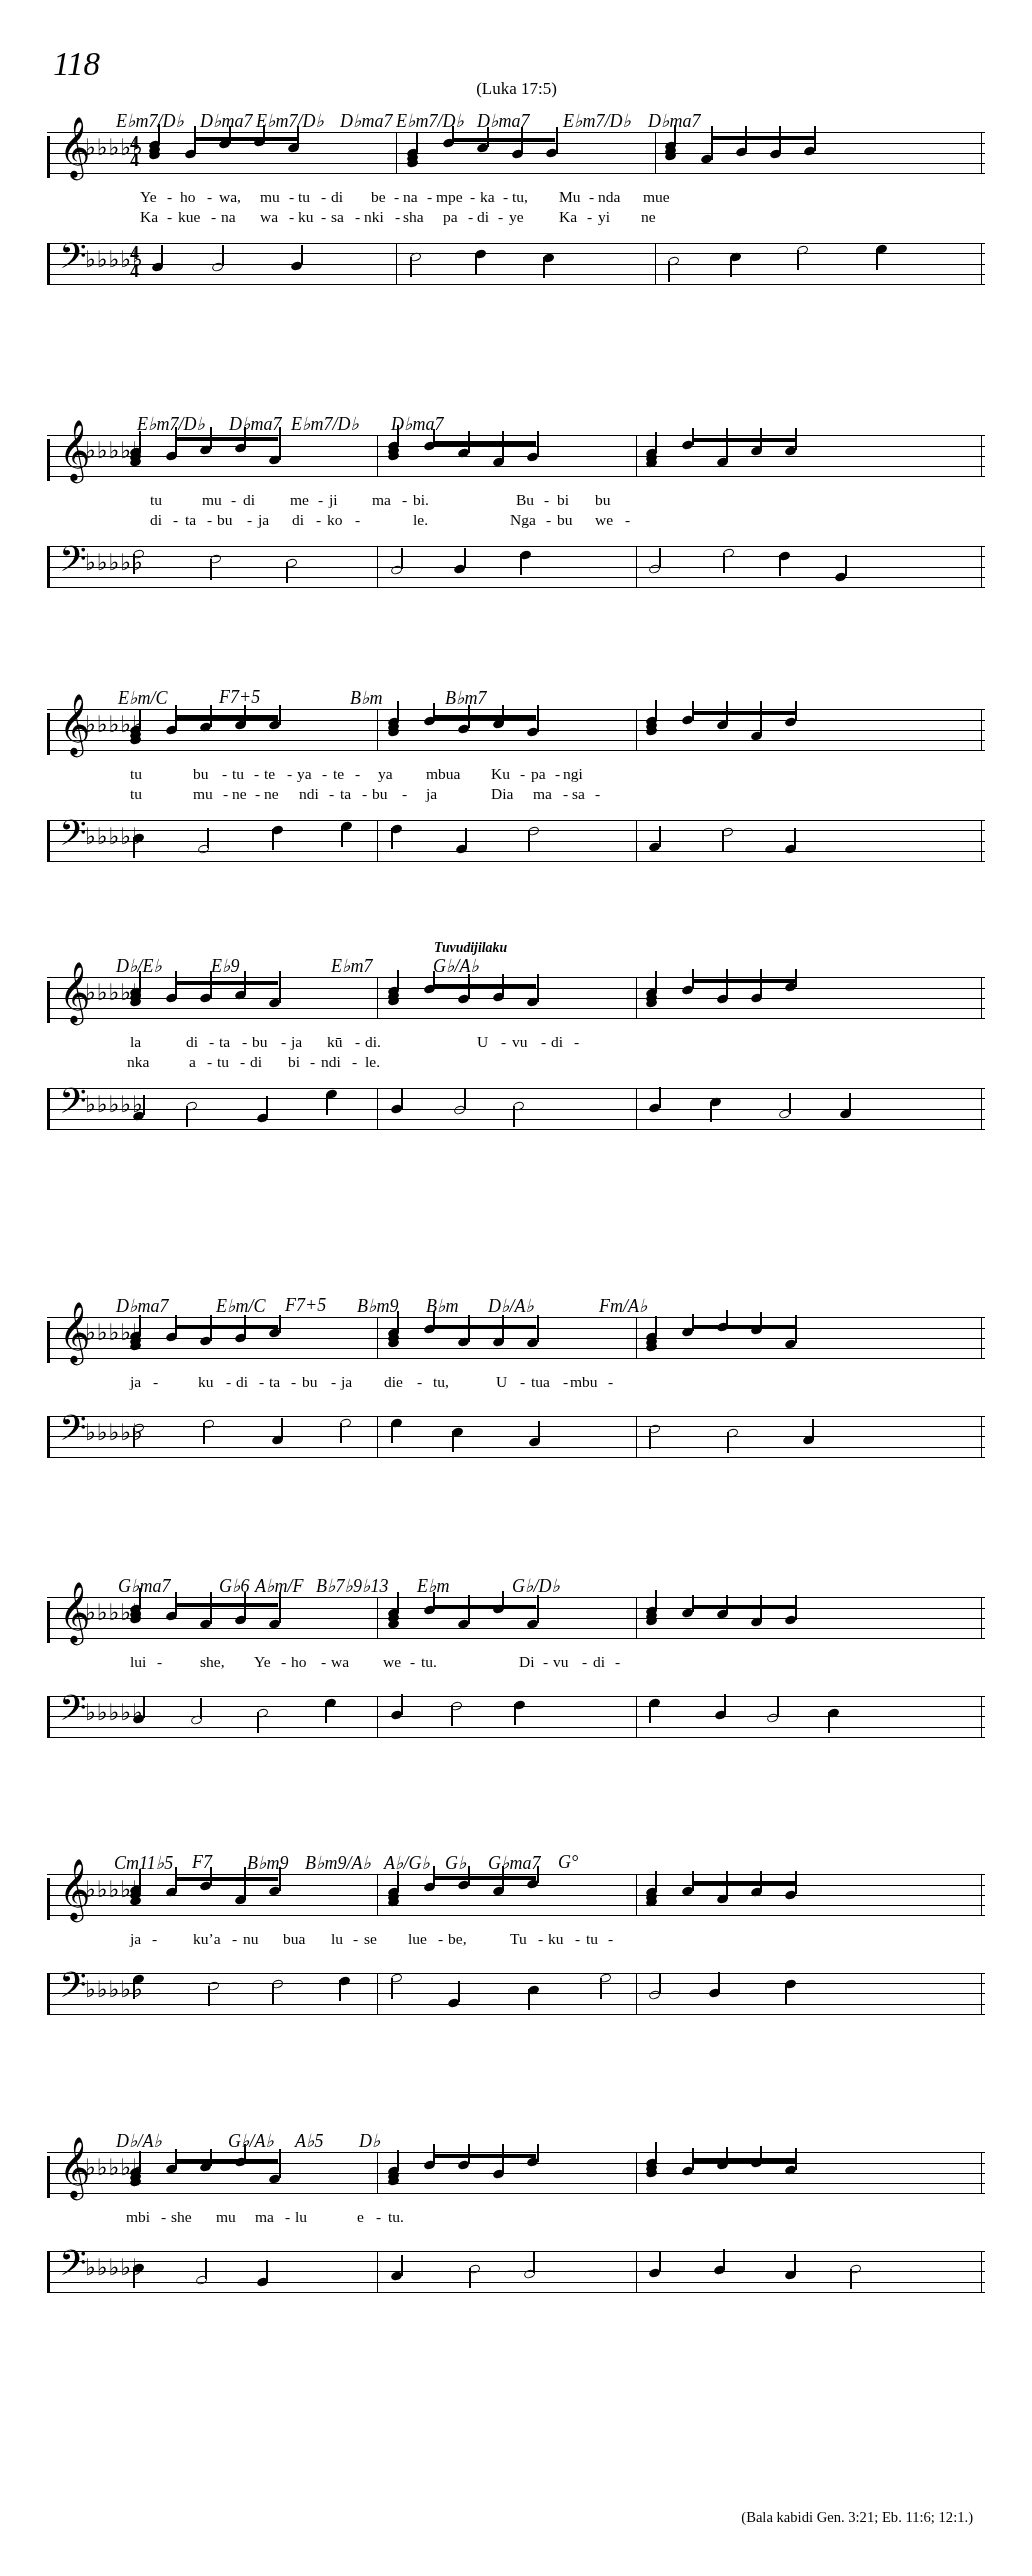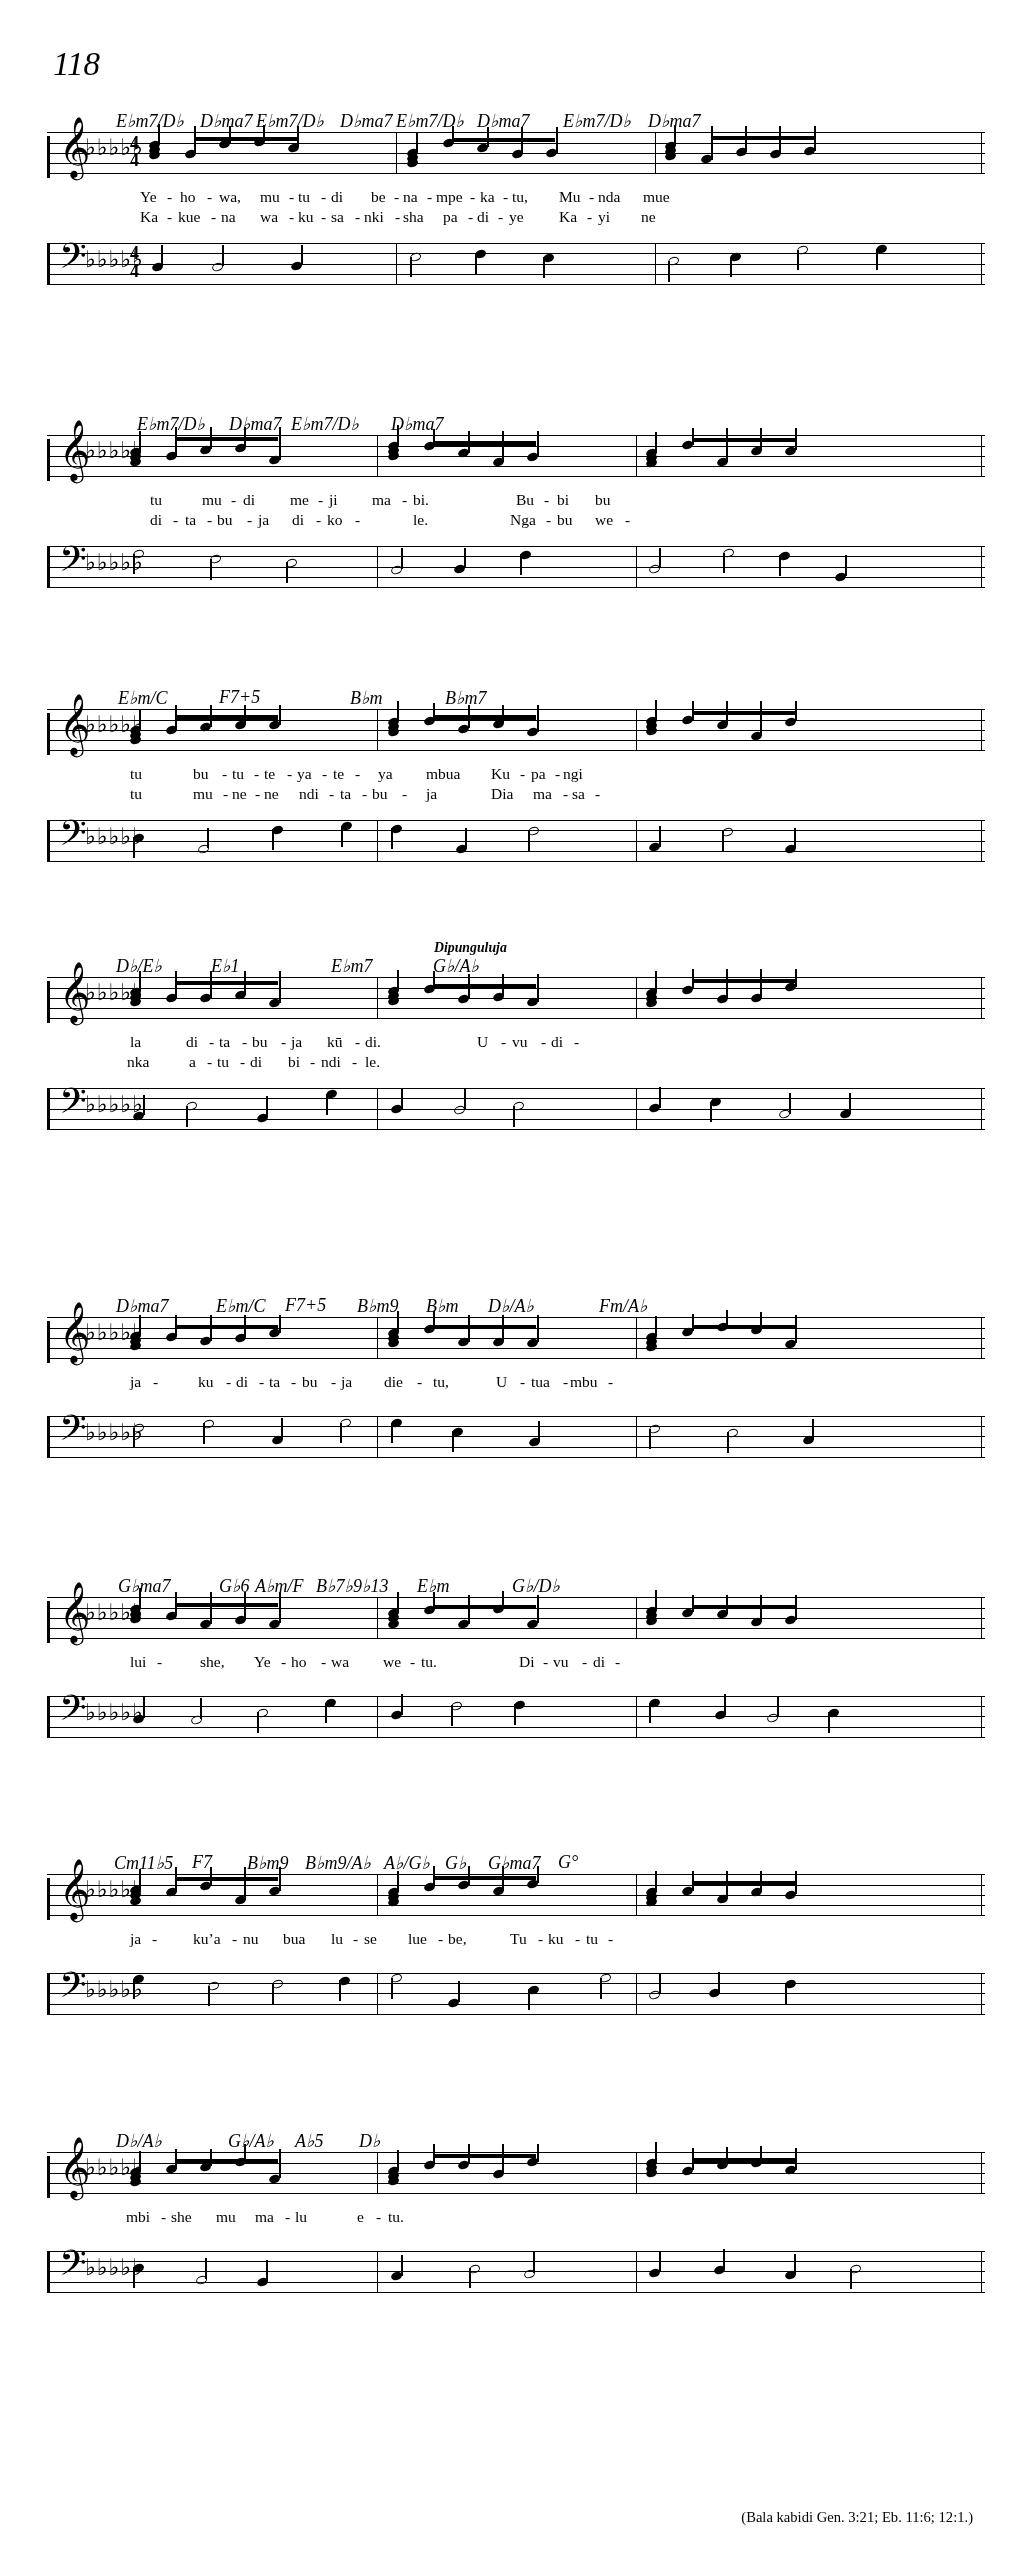--- a/index.html
+++ b/index.html
@@ -185,20 +185,21 @@
     white-space: nowrap;
     top: 0;
   }
 </style>
 </head>
 <body>
 
 <div class="page">
 
   <div class="page-number">118</div>
+  <div class="song-subtitle">(Luka 17:5)</div>
 
   <div id="systems-root">
       <div class="system" style="top: 110px;">
         <div class="chords">
           <div class="chord" style="left: 69px;">E♭m7/D♭</div>
           <div class="chord" style="left: 153px;">D♭ma7</div>
           <div class="chord" style="left: 209px;">E♭m7/D♭</div>
           <div class="chord" style="left: 293px;">D♭ma7</div>
           <div class="chord" style="left: 349px;">E♭m7/D♭</div>
           <div class="chord" style="left: 430px;">D♭ma7</div>
@@ -612,24 +613,24 @@
             <div class="stem" style="left: 675px; top: 11.2px; height: 20.7px;"></div>
             <div class="nh" style="left: 738px; top: 25px;"></div>
             <div class="stem" style="left: 747px; top: 7.7px; height: 20.7px;"></div>
             <div class="barline" style="left: 934px; height: 42px; top: 0px;"></div>
           </div>
         </div>
       </div>
       <div class="system" style="top: 955px;">
         <div class="chords">
           <div class="chord" style="left: 69px;">D♭/E♭</div>
-          <div class="chord" style="left: 164px;">E♭1</div>
+          <div class="chord" style="left: 164px;">E♭9</div>
           <div class="chord" style="left: 284px;">E♭m7</div>
           <div class="chord" style="left: 386px;">G♭/A♭</div>
-          <div class="chord dir" style="left: 387px; top: -15.5px;">Dipunguluja</div>
+          <div class="chord dir" style="left: 387px; top: -15.5px;">Tuvudijilaku</div>
         </div>
         <div class="staffwrap">
           <div class="staff" style="margin-top: 3.4px;">
             <div class="line"></div>
             <div class="line"></div>
             <div class="line"></div>
             <div class="line"></div>
             <div class="line"></div>
             <div class="clef treble">𝄞</div>
             <div class="keysig" style="left: 38px; top: 3.4px; letter-spacing: 0.9px;">♭♭♭♭♭</div>

